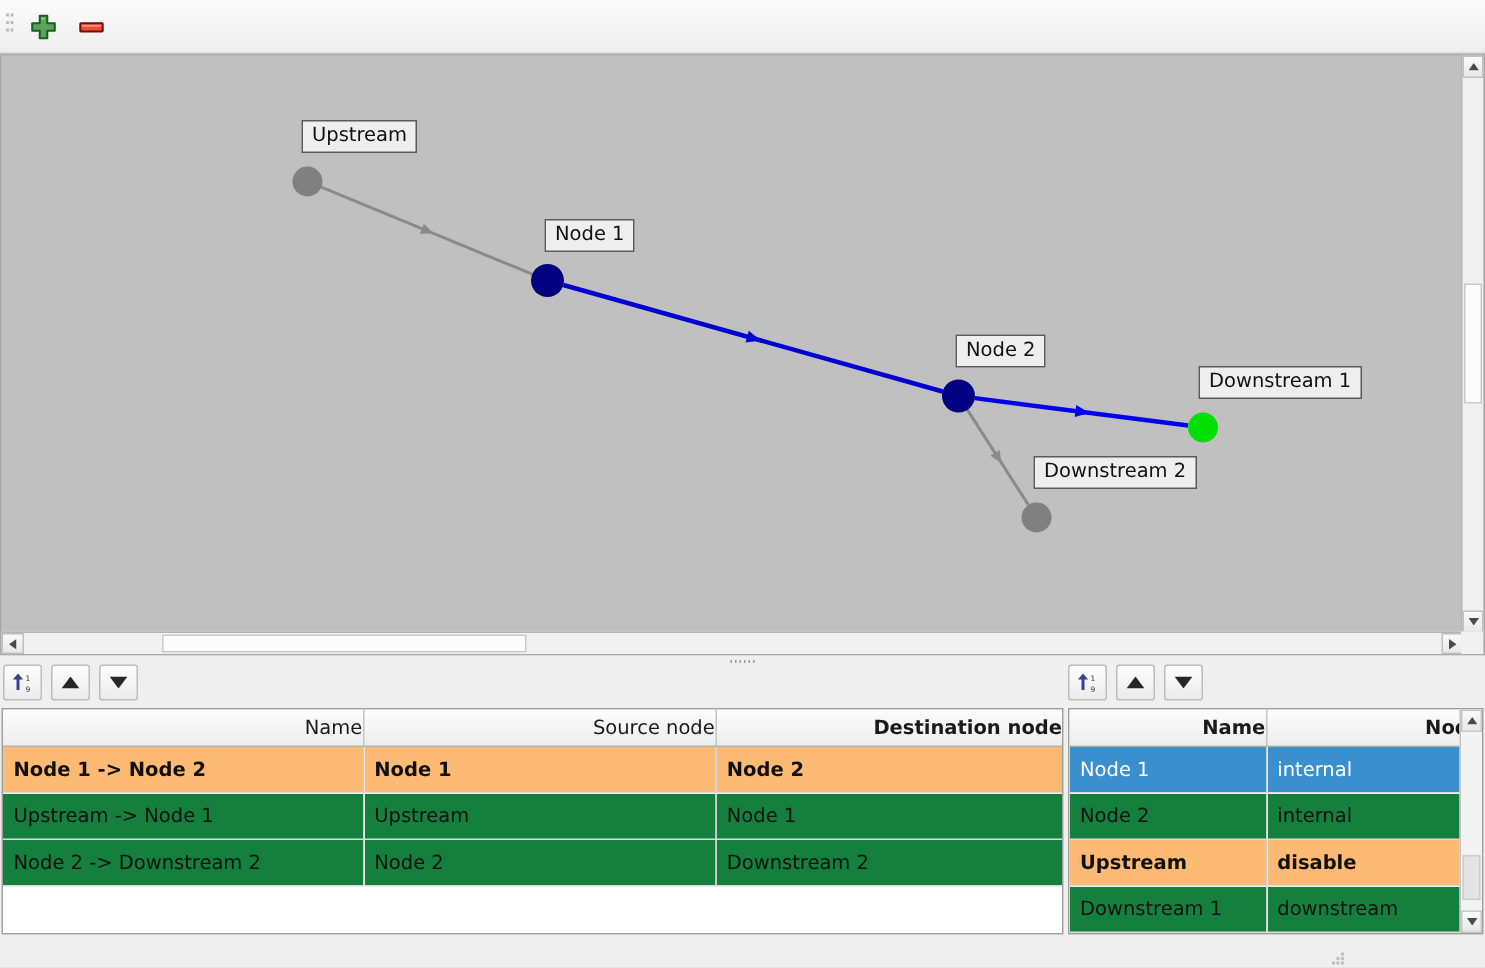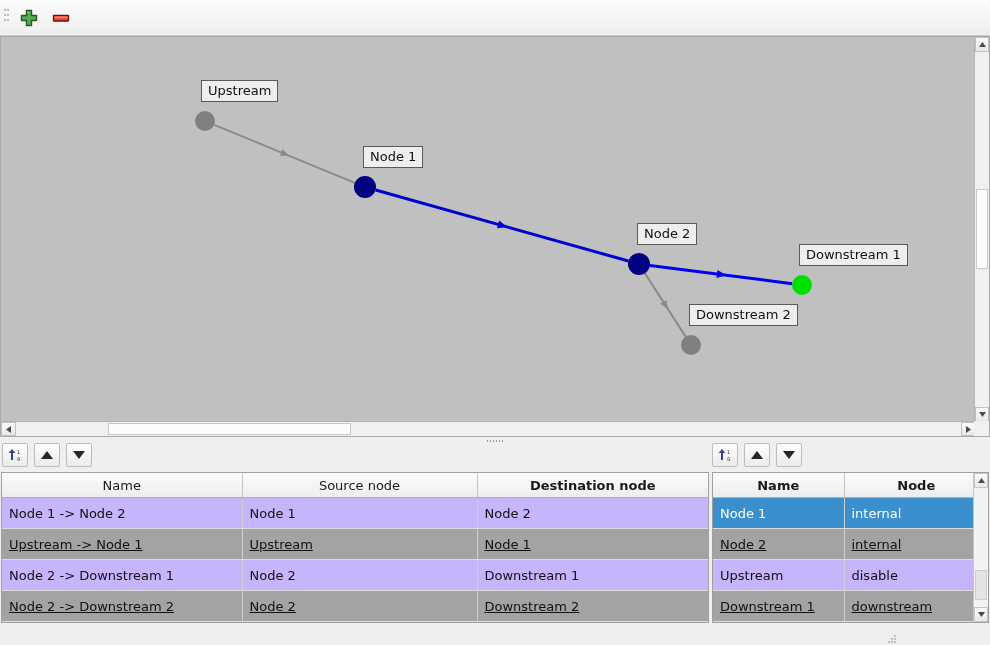--- a/index.html
+++ b/index.html
@@ -131,31 +131,31 @@
     border: 1px solid #9f9f9f; background: #fff; overflow: hidden;
   }
   .table-wrap.left-table { left: 1px; width: 708px; height: 151px; }
   .table-wrap.right-table { left: 712px; width: 277px; height: 151px; }
 
   table.grid { border-collapse: collapse; width: 100%; table-layout: fixed; }
   table.grid th {
     height: 24px; font-weight: normal; font-size: 13px;
     background: linear-gradient(to bottom, #fcfcfc, #ededed);
     border-right: 1px solid #c4c4c4; border-bottom: 1px solid #b0b0b0;
-    text-align: center; color: #1a1a1a; padding: 0; margin-top: 23px;
+    text-align: right; color: #1a1a1a; padding: 0; margin-top: 23px;
   }
   table.grid.bold-head th { font-weight: bold; }
   table.grid td {
     height: 30px; font-size: 13px; padding: 0 0 0 7px;
     border-right: 1px solid #cfcfcf; border-bottom: 1px solid #dcdcdc;
     white-space: nowrap; overflow: hidden; text-overflow: ellipsis;
     color: #111;
   }
-  table.grid tr.odd td { background: #c4b5fd; }
-  table.grid tr.even td { background: #a3a3a3; text-decoration: underline; }
+  table.grid tr.odd td { background: #fdba74; font-weight: bold; }
+  table.grid tr.even td { background: #15803d; }
   table.grid tr.selected td { background: #3b8fcc; color: #fff; }
 
   .tbl-vscroll {
     position: absolute; right: 0; top: 0; width: 15px; height: 149px;
     background: #f3f3f3; border-left: 1px solid #c4c4c4; box-sizing: border-box;
   }
   .tbl-vscroll .arrow {
     position: absolute; left: 0; width: 14px; height: 15px;
     background: linear-gradient(to bottom, #fafafa, #e8e8e8);
     border: 1px solid #c6c6c6; box-sizing: border-box;
@@ -330,25 +330,20 @@
           <tr class="odd">
             <td>Node 1 -&gt; Node 2</td>
             <td>Node 1</td>
             <td style="border-right: none;">Node 2</td>
           </tr>
           <tr class="even">
             <td>Upstream -&gt; Node 1</td>
             <td>Upstream</td>
             <td style="border-right: none;">Node 1</td>
           </tr>
-          <tr class="odd">
-            <td>Node 2 -&gt; Downstream 1</td>
-            <td>Node 2</td>
-            <td style="border-right: none;">Downstream 1</td>
-          </tr>
           <tr class="even">
             <td>Node 2 -&gt; Downstream 2</td>
             <td>Node 2</td>
             <td style="border-right: none;">Downstream 2</td>
           </tr>
         </tbody>
     </table>
   </div>
 
   <div class="table-wrap right-table">

